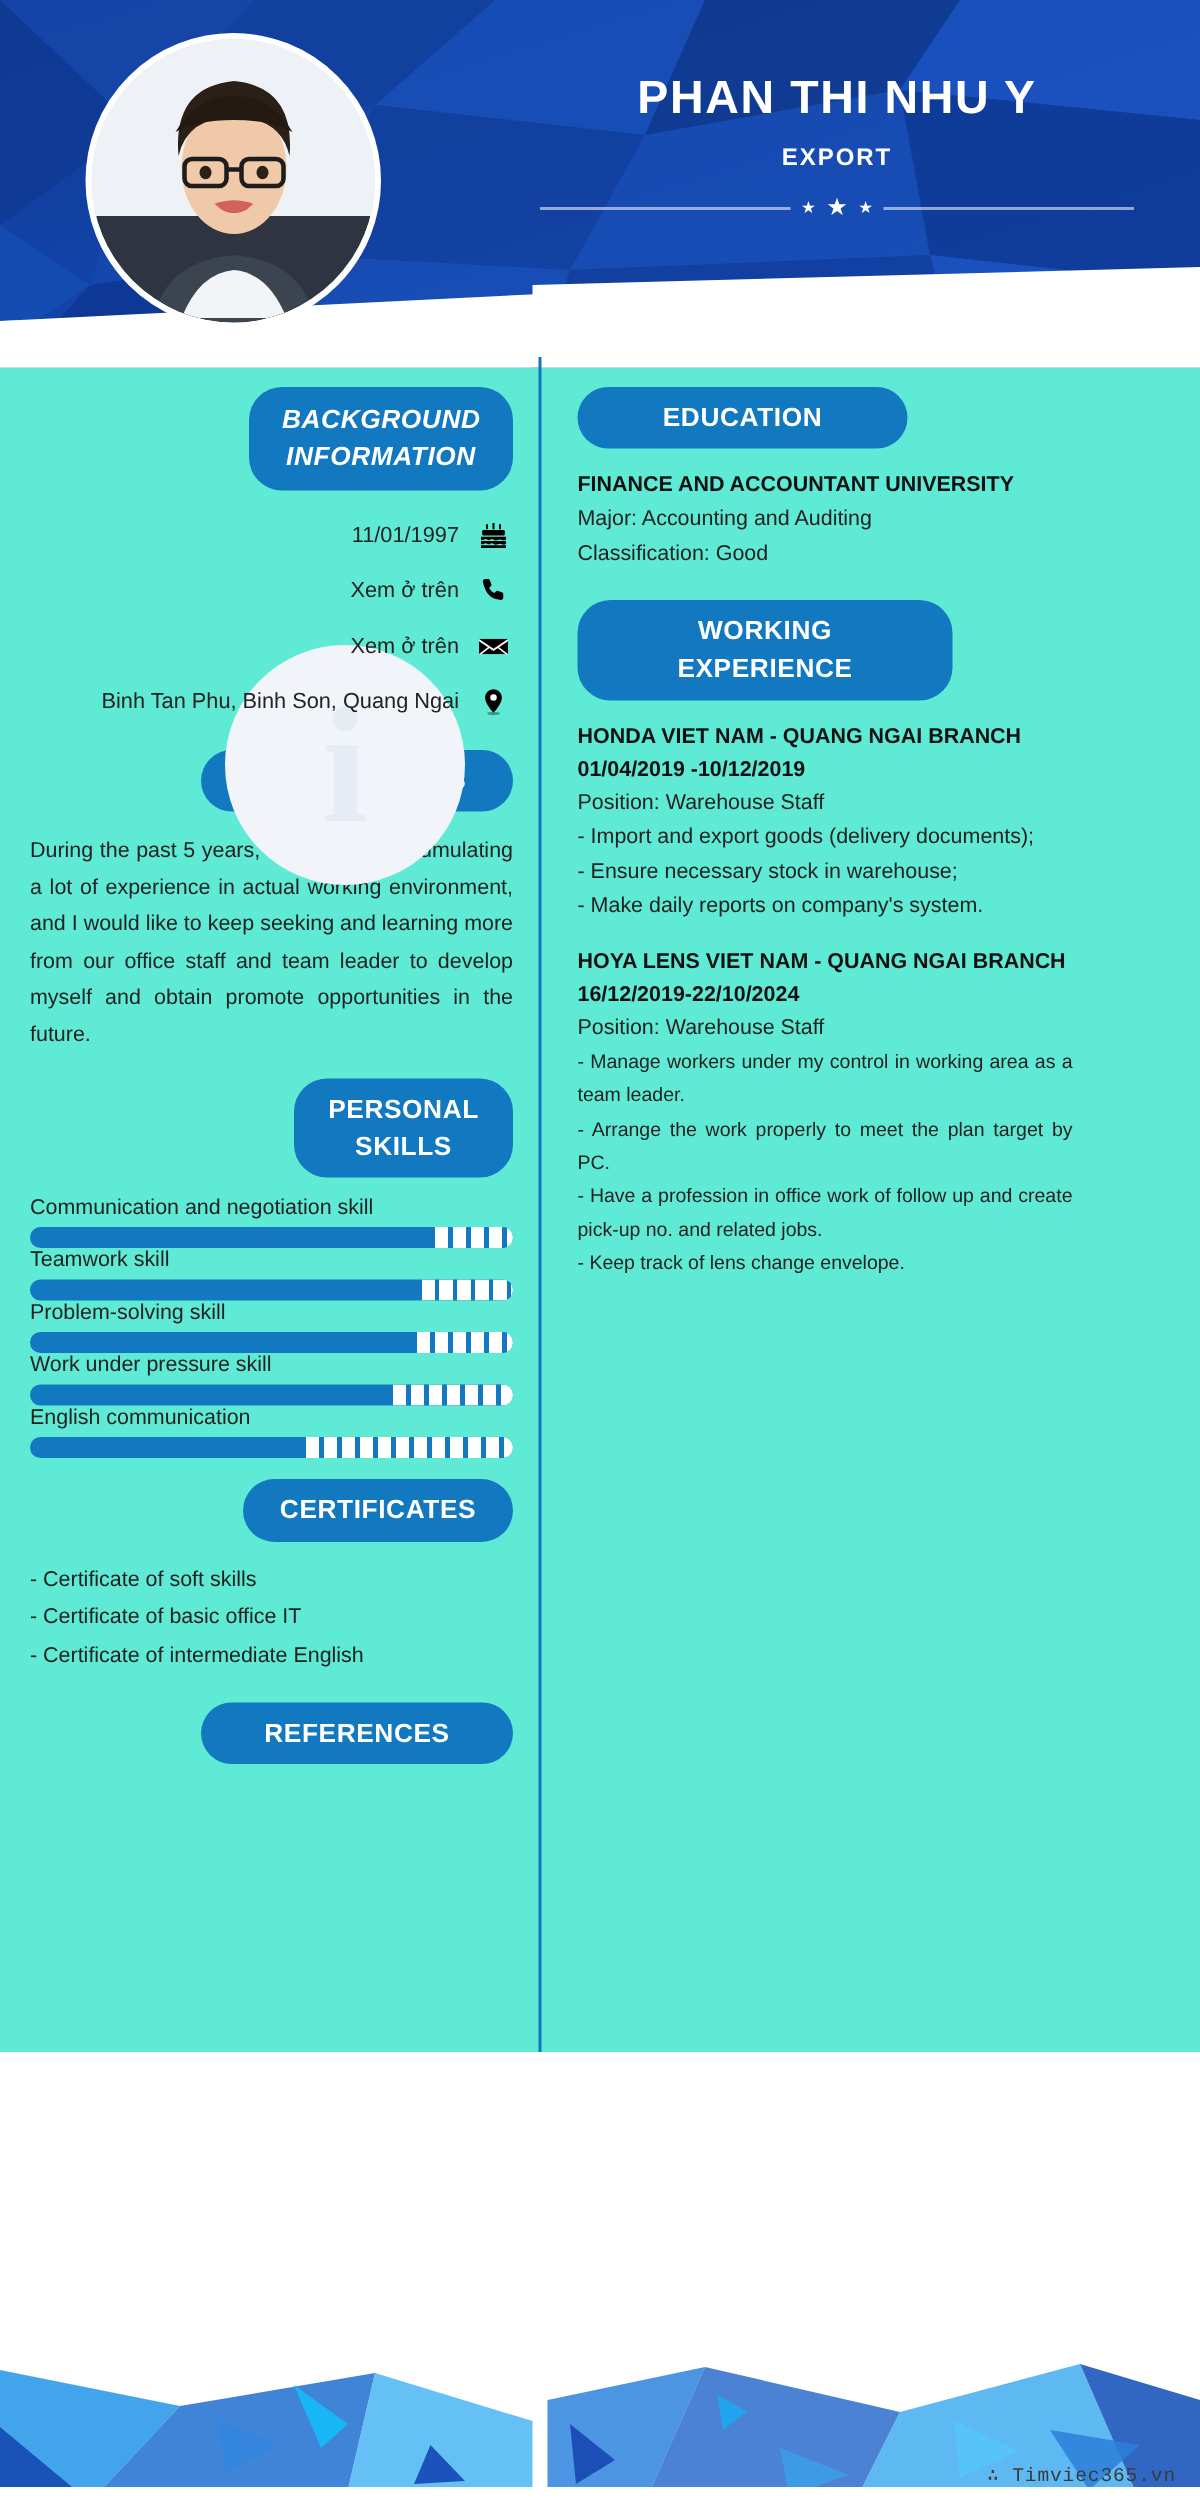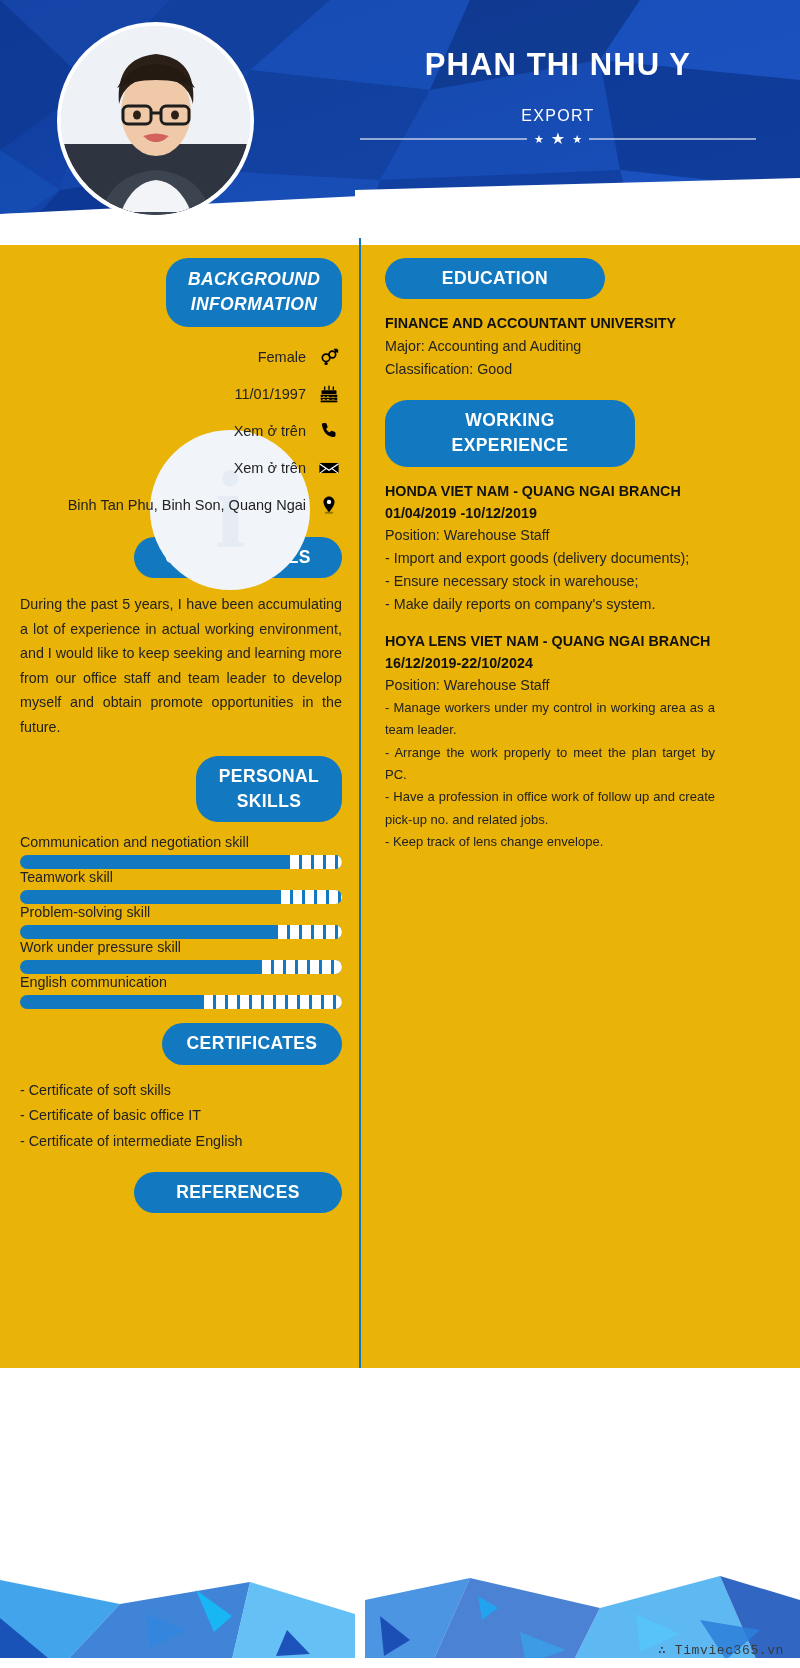--- a/index.html
+++ b/index.html
@@ -1,31 +1,31 @@
 <!DOCTYPE html>
 <html><head>
 <meta charset="utf-8">
 <style>
   html,body{margin:0;padding:0;background:#ffffff;}
   body{width:800px;height:1668px;position:relative;overflow:hidden;
        font-family:"Liberation Sans","DejaVu Sans",sans-serif;color:#1a1a1a;}
 
   
-  #page{position:absolute;left:0;top:0;width:800px;height:1668px;background:#eab308;}
+  #page{position:absolute;left:0;top:0;width:800px;height:1668px;background:#5eead4;}
 
   
   .header{position:absolute;left:0;top:0;width:800px;height:245px;overflow:hidden;
           background:#123f9e;}
   .header svg{position:absolute;left:0;top:0;}
   .photo-ring{position:absolute;left:57px;top:22px;width:197px;height:197px;border-radius:50%;
               border:4px solid #ffffff;background:#dfe7f2;overflow:hidden;box-sizing:border-box;}
   .photo-inner{position:absolute;left:0;top:0;width:100%;height:100%;border-radius:50%;overflow:hidden;}
   .name-block{position:absolute;left:360px;top:48px;width:396px;text-align:center;}
   .cv-name{font-size:31px;font-weight:bold;color:#ffffff;letter-spacing:1.1px;line-height:1.12;}
-  .cv-role{font-size:16px;color:#ffffff;letter-spacing:1.3px;margin-top:24px;font-weight:400;}
+  .cv-role{font-size:16px;color:#ffffff;letter-spacing:1.3px;margin-top:14px;font-weight:700;}
   .star-rule{position:absolute;left:360px;top:130px;width:396px;height:18px;
              display:flex;align-items:center;justify-content:center;gap:7px;}
   .star-rule .ln{height:2px;background:rgba(255,255,255,.55);flex:1;}
   .star-rule .st{color:#fff;font-size:11px;line-height:1;}
   .star-rule .st.big{font-size:16px;}
 
   
   .divider{position:absolute;left:359px;top:238px;width:2px;height:1250px;background:#1276bf;}
   .colL{position:absolute;left:20px;top:258px;width:322px;}
   .colR{position:absolute;left:385px;top:258px;width:330px;}
@@ -161,31 +161,20 @@
 
     <div class="pill-wrapR">
       <span class="pill two-line" style="width:176px;font-style:italic;">
         <span>BACKGROUND</span><br>
         <span>INFORMATION</span>
       </span>
     </div>
 
     <div class="contact" style="position:relative;z-index:1;">
       <div class="c-row">
-        <span class="c-text">Female</span>
-        <span class="c-ico">
-          <svg width="20" height="20" viewBox="0 0 24 24" fill="none" stroke="#000" stroke-width="2">
-            <circle cx="8.5" cy="13" r="4.5"></circle>
-              <path d="M8.5 17.5v4M6.5 20h4"></path>
-            <circle cx="16" cy="9" r="4"></circle>
-              <path d="M18.9 6.1 L22 3M22 3h-4M22 3v4"></path>
-          </svg>
-        </span>
-      </div>
-      <div class="c-row">
         <span class="c-text">11/01/1997</span>
         <span class="c-ico">
           <svg width="20" height="20" viewBox="0 0 24 24" fill="#000">
             <rect x="6" y="3" width="1.6" height="4"></rect>
               <rect x="11.2" y="2" width="1.6" height="5"></rect>
               <rect x="16.4" y="3" width="1.6" height="4"></rect>
             <rect x="3" y="7.5" width="18" height="4.5" rx="1"></rect>
             <path d="M2 13h20v2.2c-2 1.6-3 0-5 0s-3 1.6-5 0-3 1.6-5 0-3 1.6-5 0z"></path>
             <path d="M2 16.4h20v2.2c-2 1.6-3 0-5 0s-3 1.6-5 0-3 1.6-5 0-3 1.6-5 0z"></path>
             <path d="M2 19.8h20V22H2z"></path>

